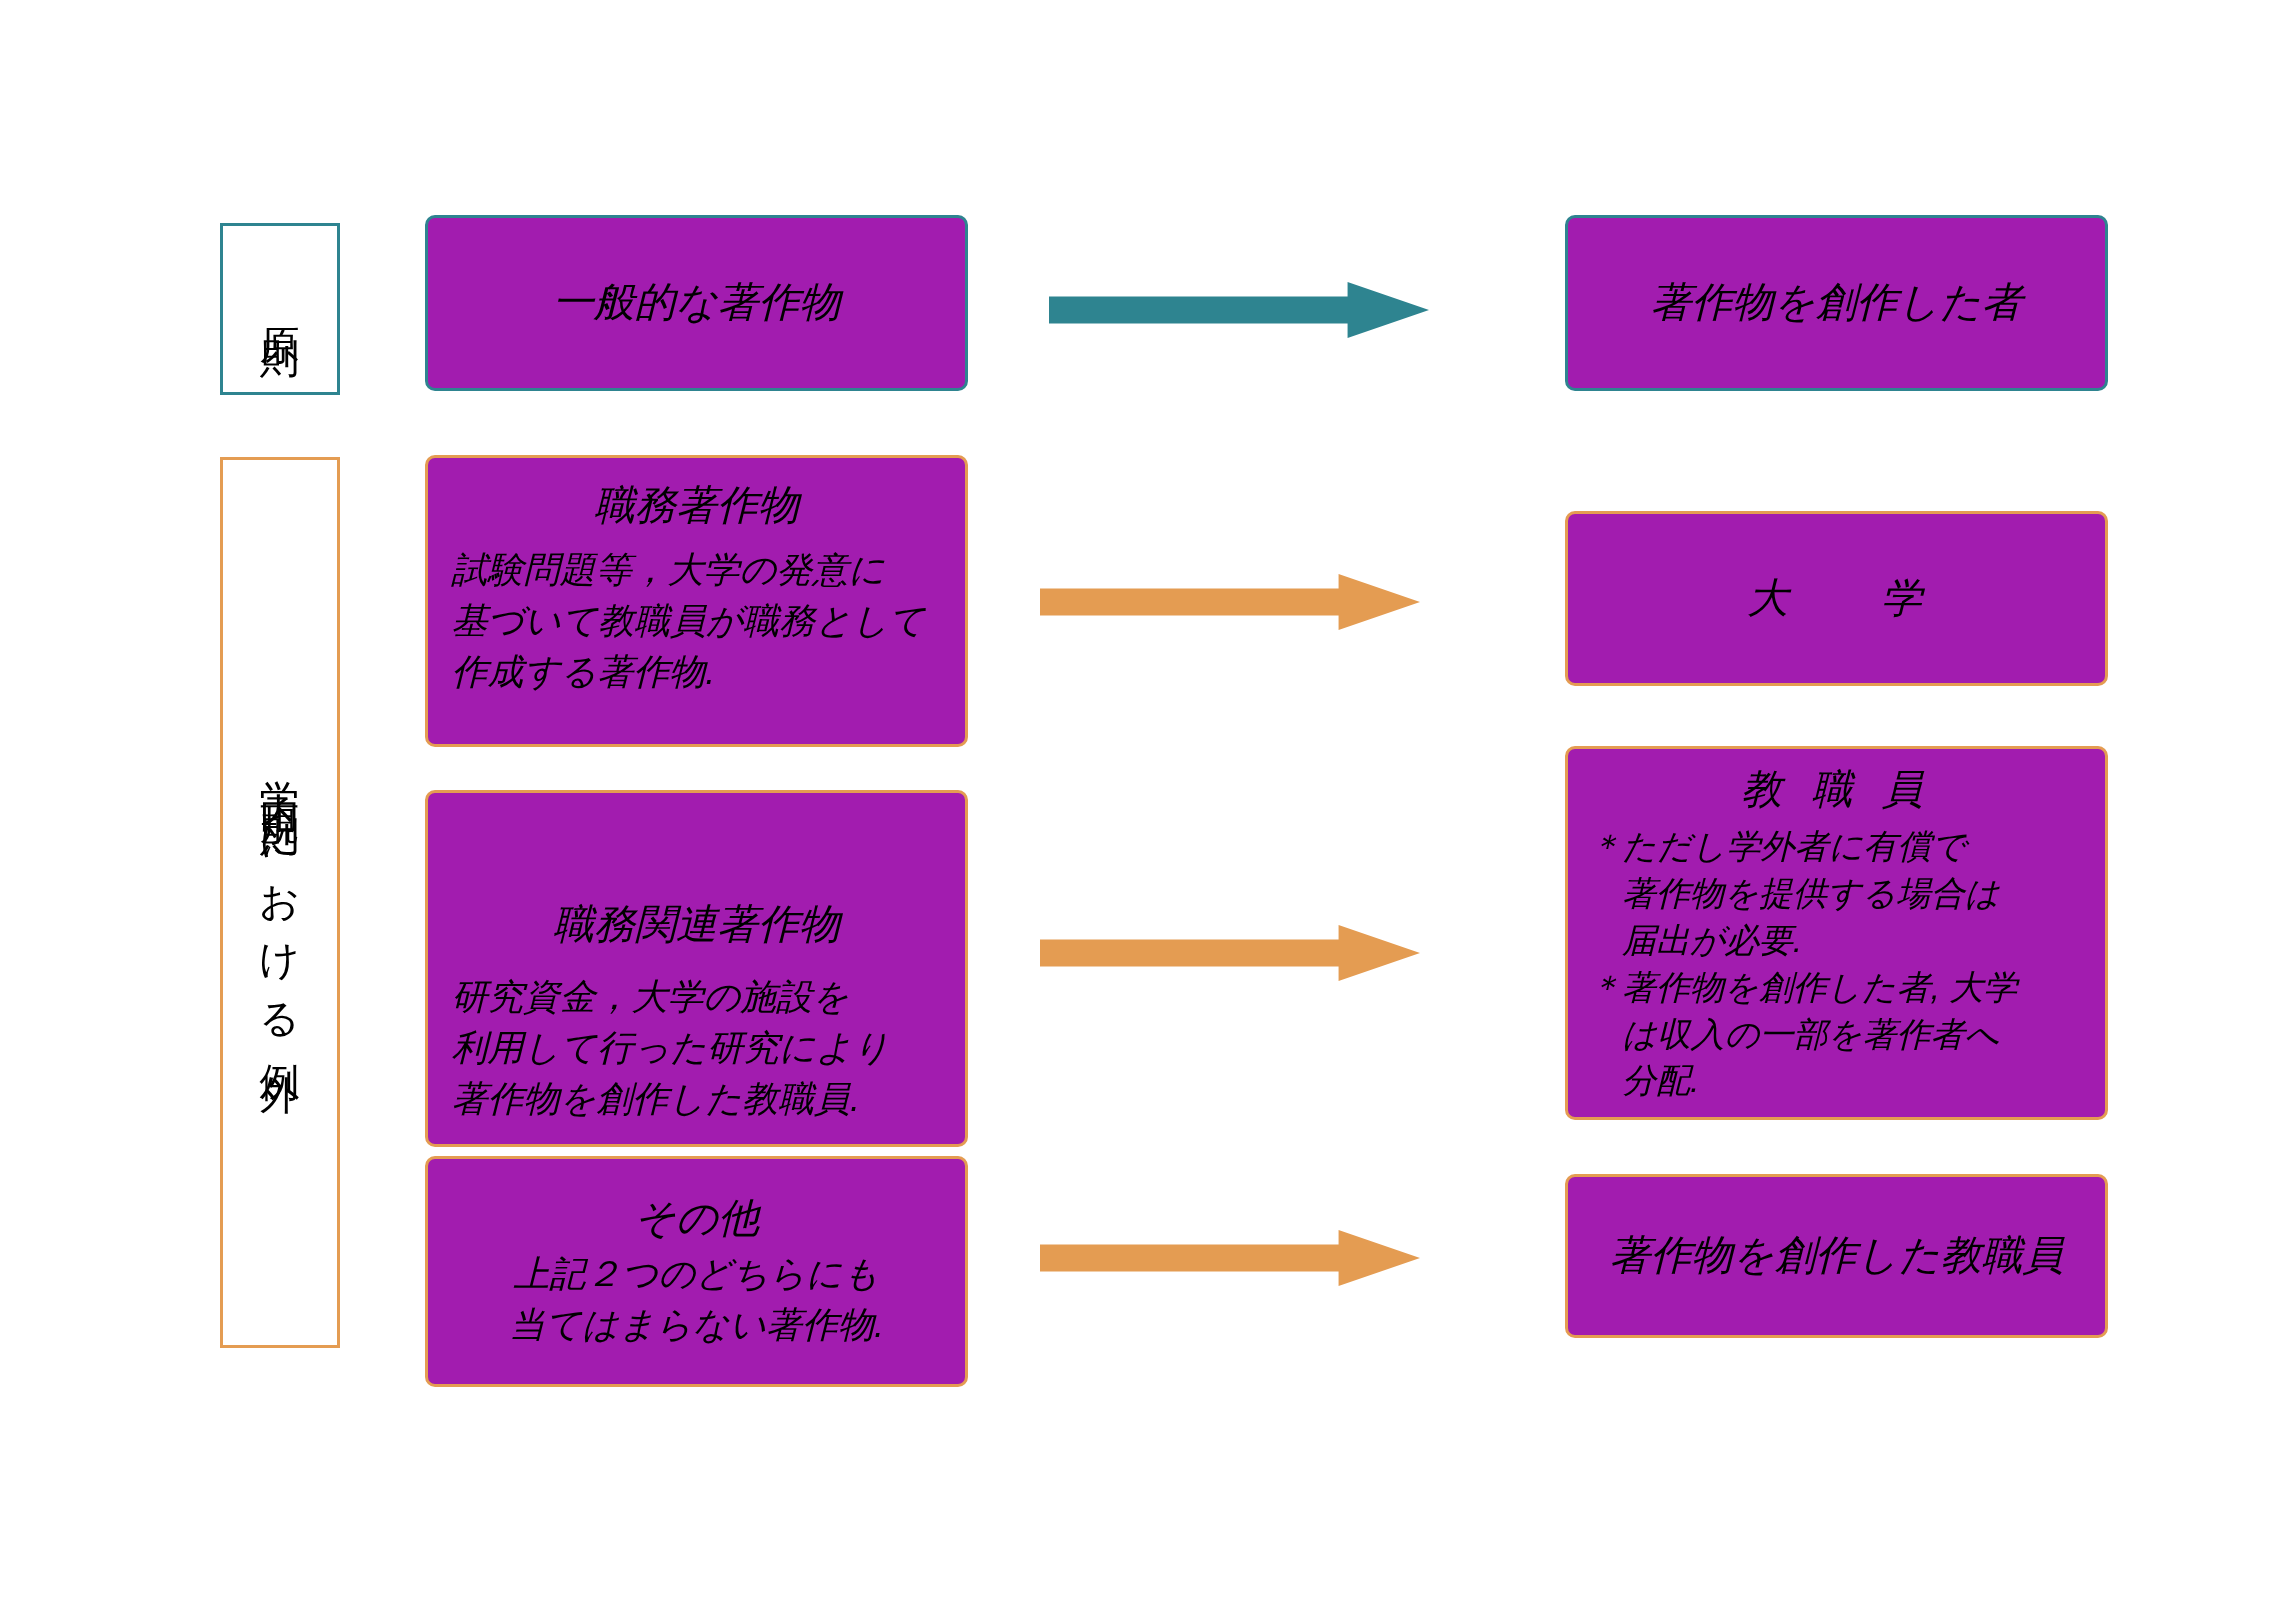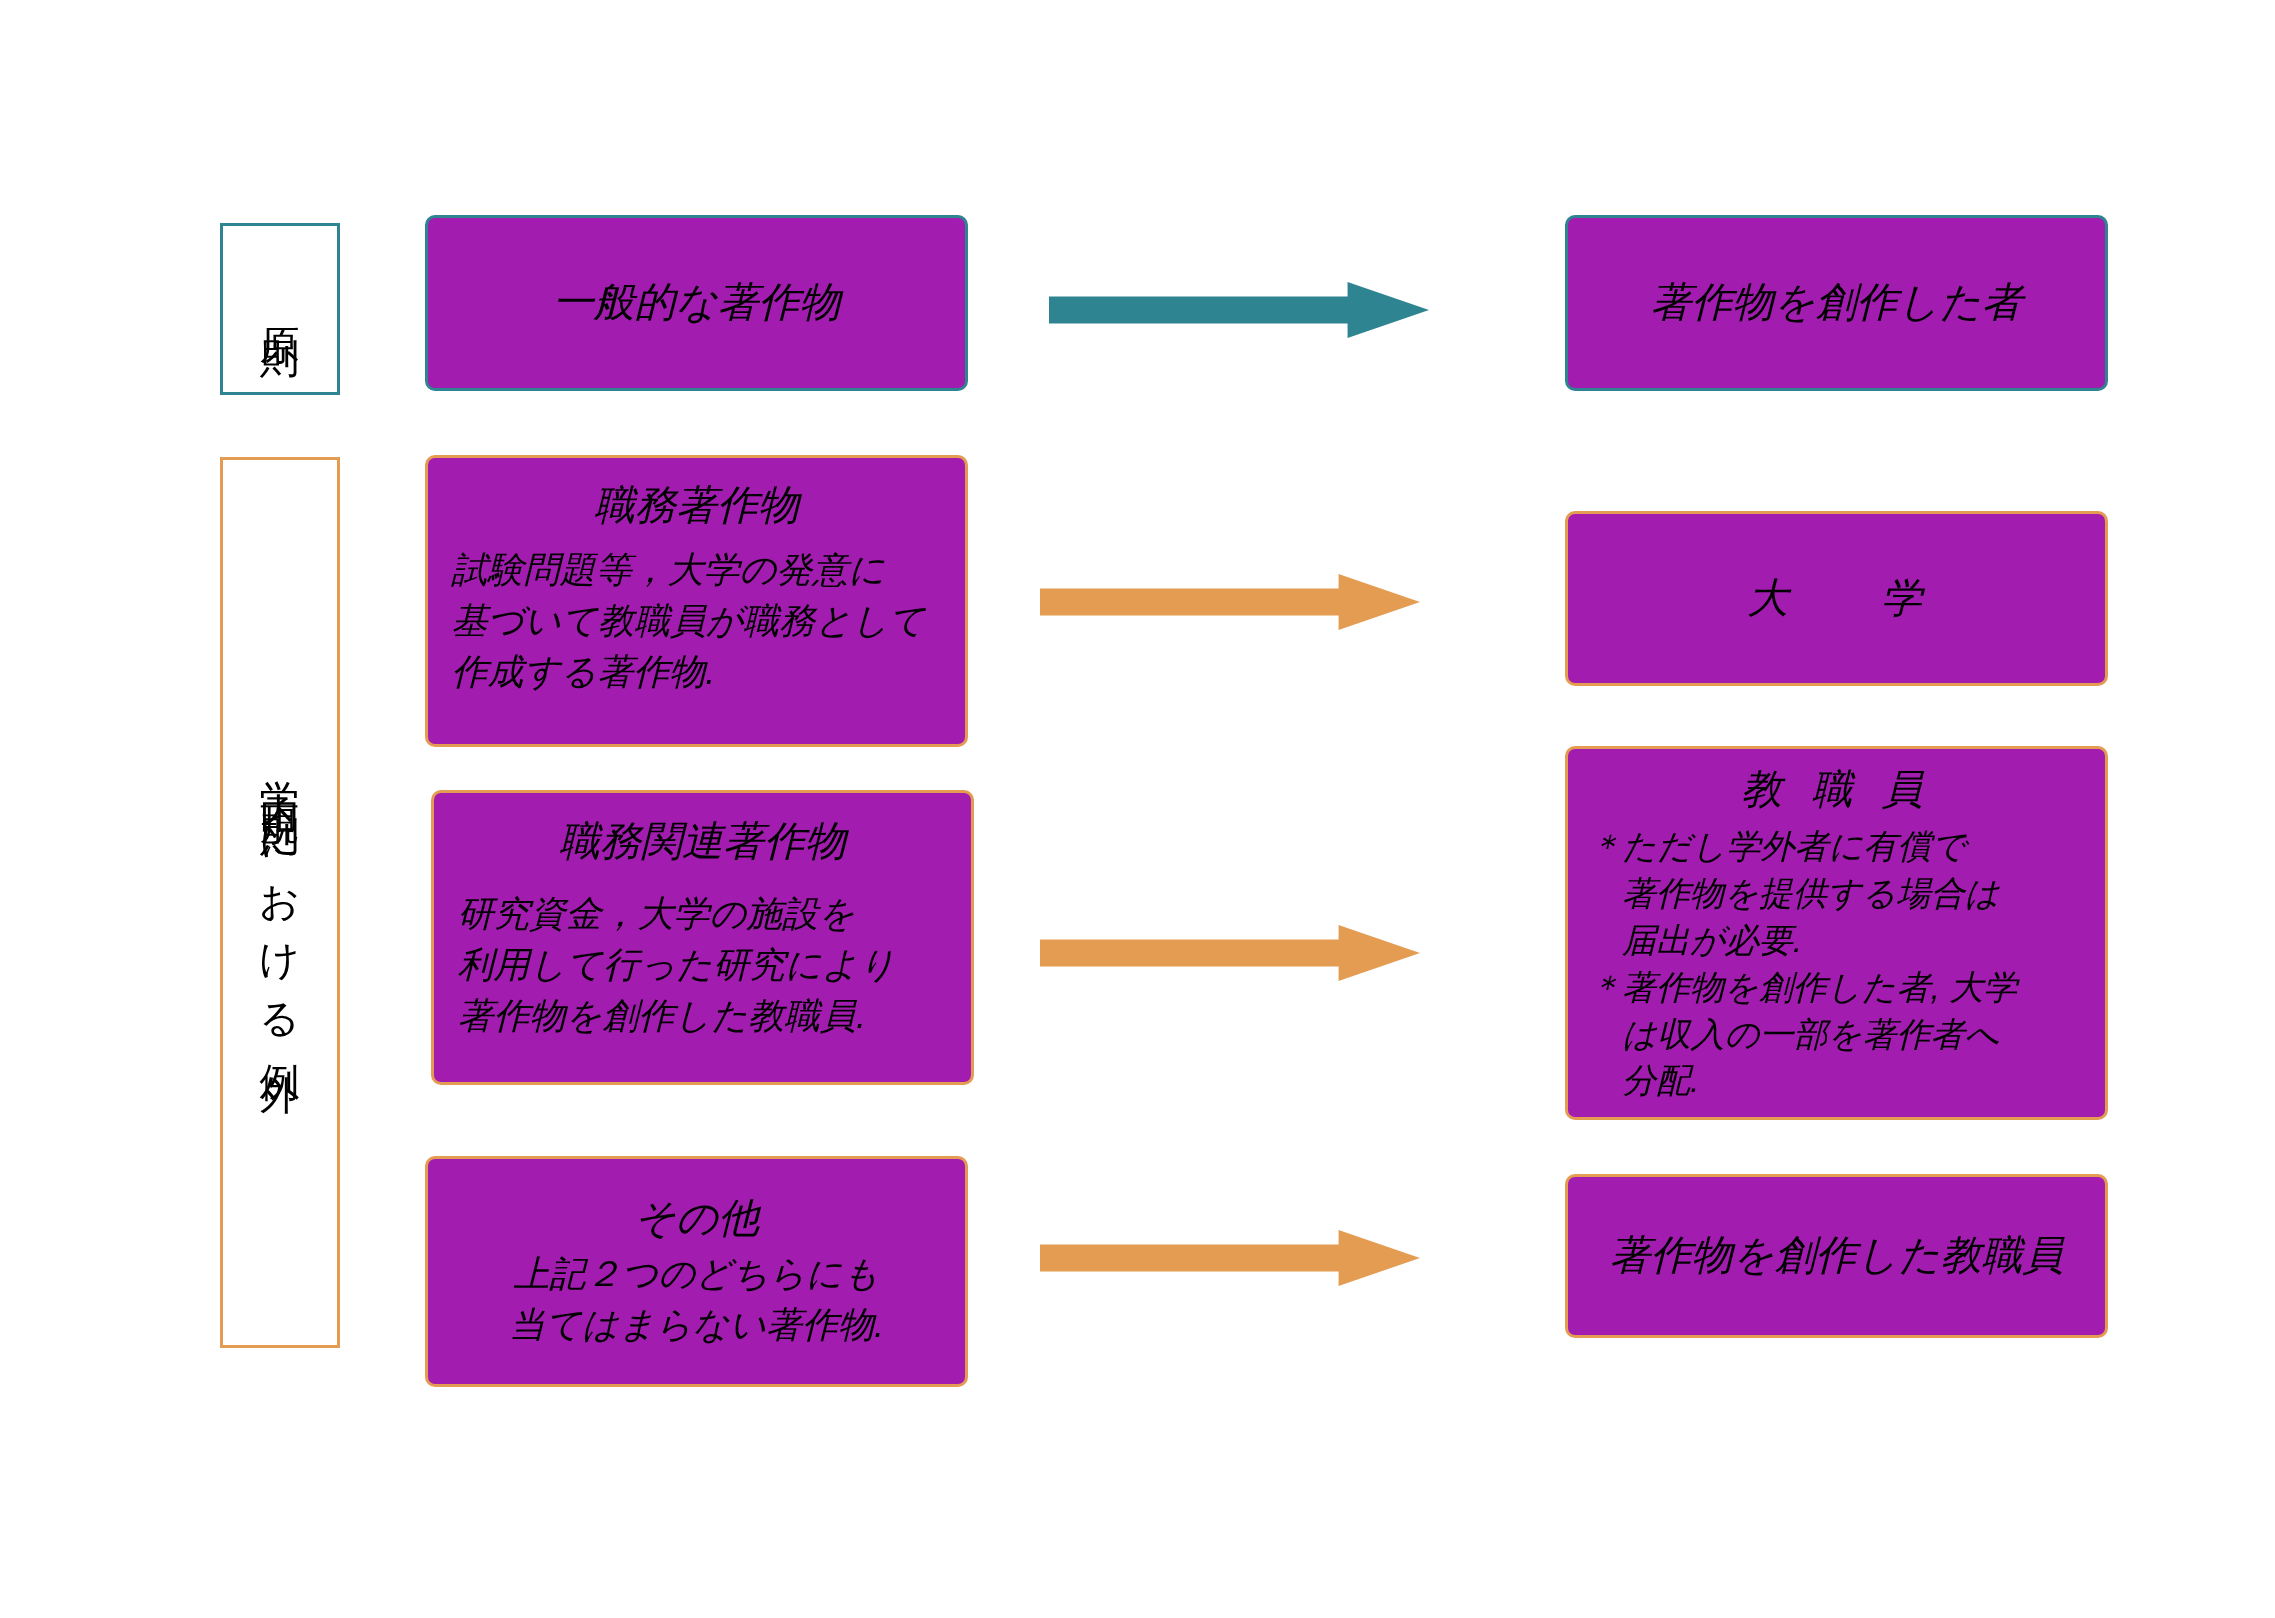--- a/index.html
+++ b/index.html
@@ -70,21 +70,21 @@
   <div class="arrow" style="left:1040px;top:574px;width:380px;height:56px;">
     <svg viewBox="0 0 420 62" preserveAspectRatio="none">
       <polygon points="0,16 330,16 330,0 420,31 330,62 330,46 0,46" fill="#E49C52"></polygon>
     </svg>
   </div>
 
   <div class="rbox orange-edge" style="left:1565px;top:511px;width:543px;height:175px;">
     <div class="single" style="letter-spacing:3.6px;">大　　学</div>
   </div>
 
-  <div class="rbox orange-edge" style="left:425px;top:790px;width:543px;height:295px;padding:16.3px 23.5px 20px 23.5px;justify-content:flex-start;margin-left:6px;">
+  <div class="rbox orange-edge" style="left:425px;top:790px;width:543px;height:357px;padding:16.3px 23.5px 20px 23.5px;justify-content:flex-end;">
     <div class="title" style="margin-top:7.2px;margin-bottom:20px;">職務関連著作物</div>
     <div class="body" style="align-self:flex-start;">研究資金，大学の施設を
 利用して行った研究により
 著作物を創作した教職員.</div>
   </div>
 
   <div class="arrow" style="left:1040px;top:925px;width:380px;height:56px;">
     <svg viewBox="0 0 420 62" preserveAspectRatio="none">
       <polygon points="0,16 330,16 330,0 420,31 330,62 330,46 0,46" fill="#E49C52"></polygon>
     </svg>

